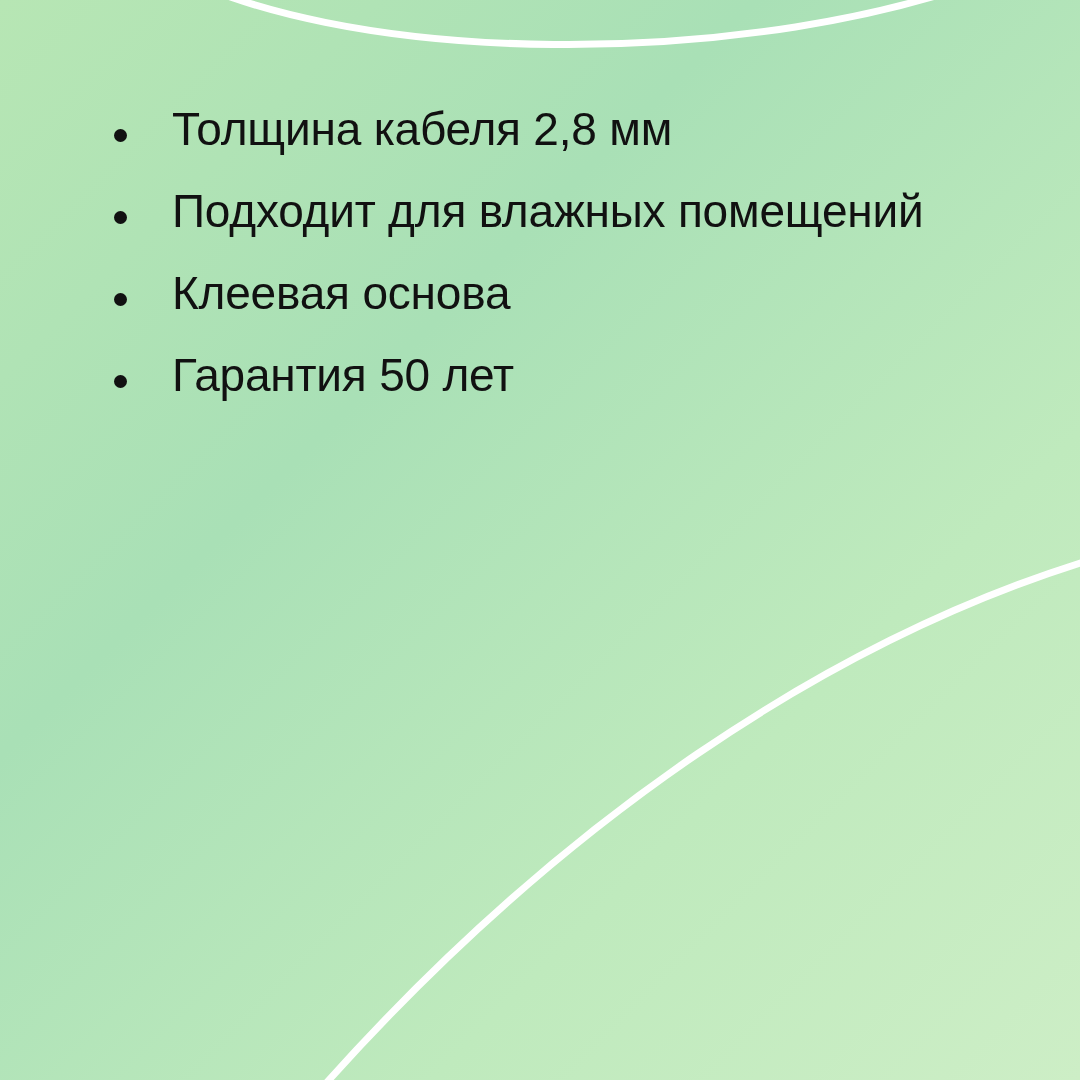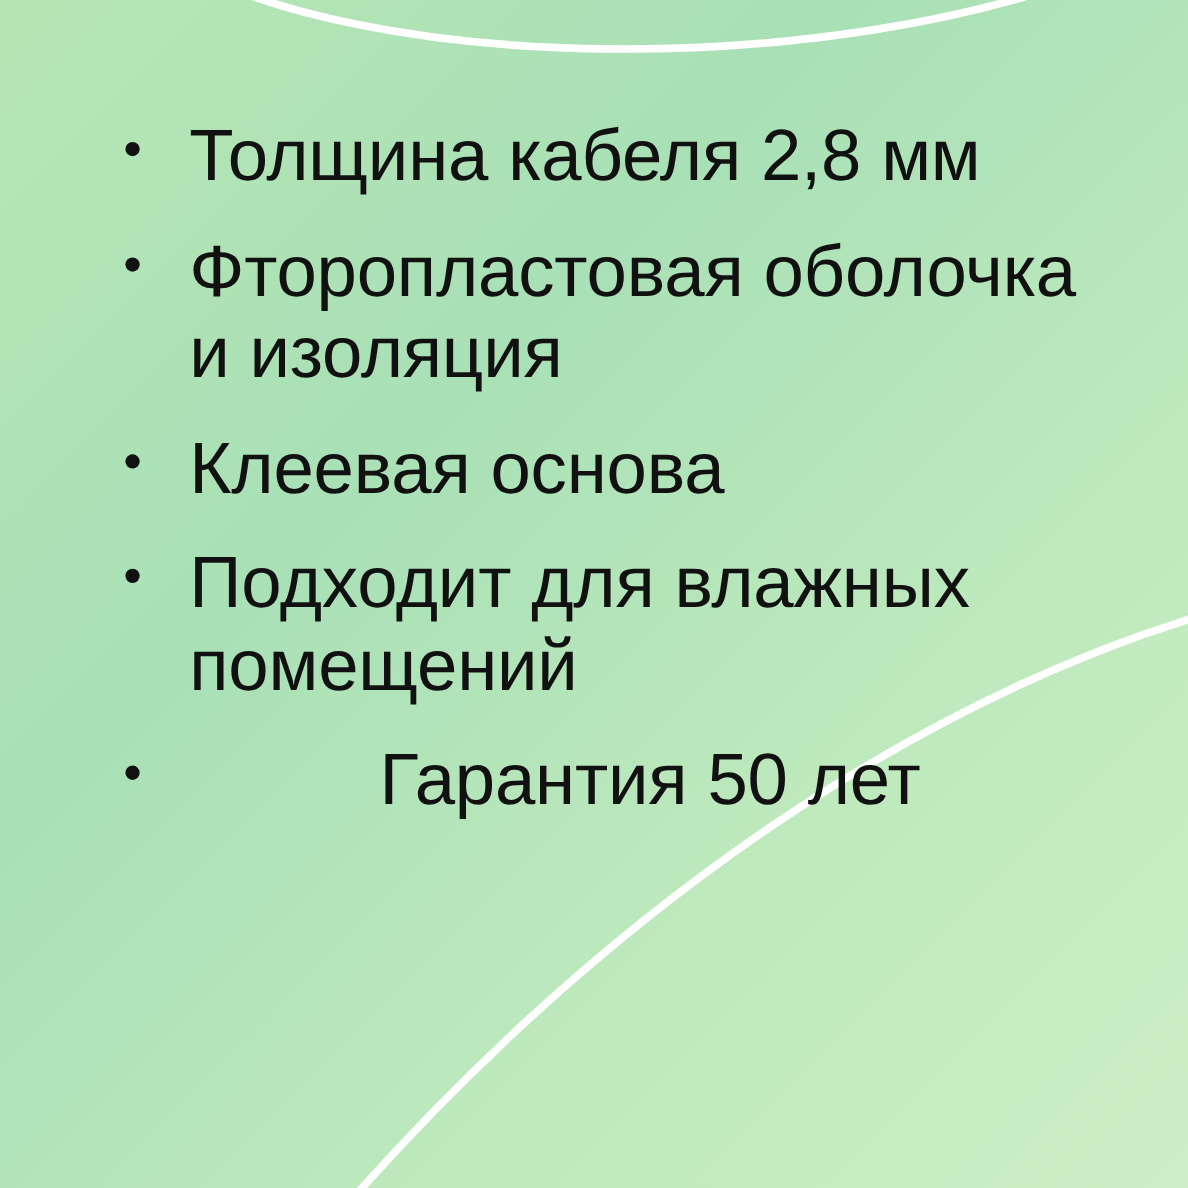--- a/index.html
+++ b/index.html
@@ -45,30 +45,29 @@
     margin: 0;
     padding: 0;
   }
 
   li.feature-item {
     position: relative;
     display: block;
     padding-left: 68px;
     margin-bottom: 30px;
     color: #111;
-    font-size: 66px;
+    font-size: 46px;
     line-height: 1.13;
     font-weight: 400;
     letter-spacing: -0.2px;
     max-width: 880px;
   }
 
   li.feature-item:last-child {
     margin-bottom: 0;
-    text-align: center;
   }
 
   li.feature-item .bullet {
     position: absolute;
     left: 10px;
     top: 25px;
     width: 13px;
     height: 13px;
     border-radius: 50%;
     background: #111;
@@ -89,29 +88,25 @@
   </svg>
 
   <div class="content">
     <ul class="feature-list">
       <li class="feature-item">
         <span class="bullet"></span>
         <span class="item-text">Толщина кабеля 2,8 мм</span>
       </li>
       <li class="feature-item">
         <span class="bullet"></span>
-        <span class="item-text">Фторопластовая оболочка и изоляция</span>
+        <span class="item-text">Подходит для влажных помещений</span>
       </li>
       <li class="feature-item">
         <span class="bullet"></span>
         <span class="item-text">Клеевая основа</span>
-      </li>
-      <li class="feature-item">
-        <span class="bullet"></span>
-        <span class="item-text">Подходит для влажных помещений</span>
       </li>
       <li class="feature-item">
         <span class="bullet"></span>
         <span class="item-text">Гарантия 50 лет</span>
       </li>
     </ul>
   </div>
 
 </div>
 

